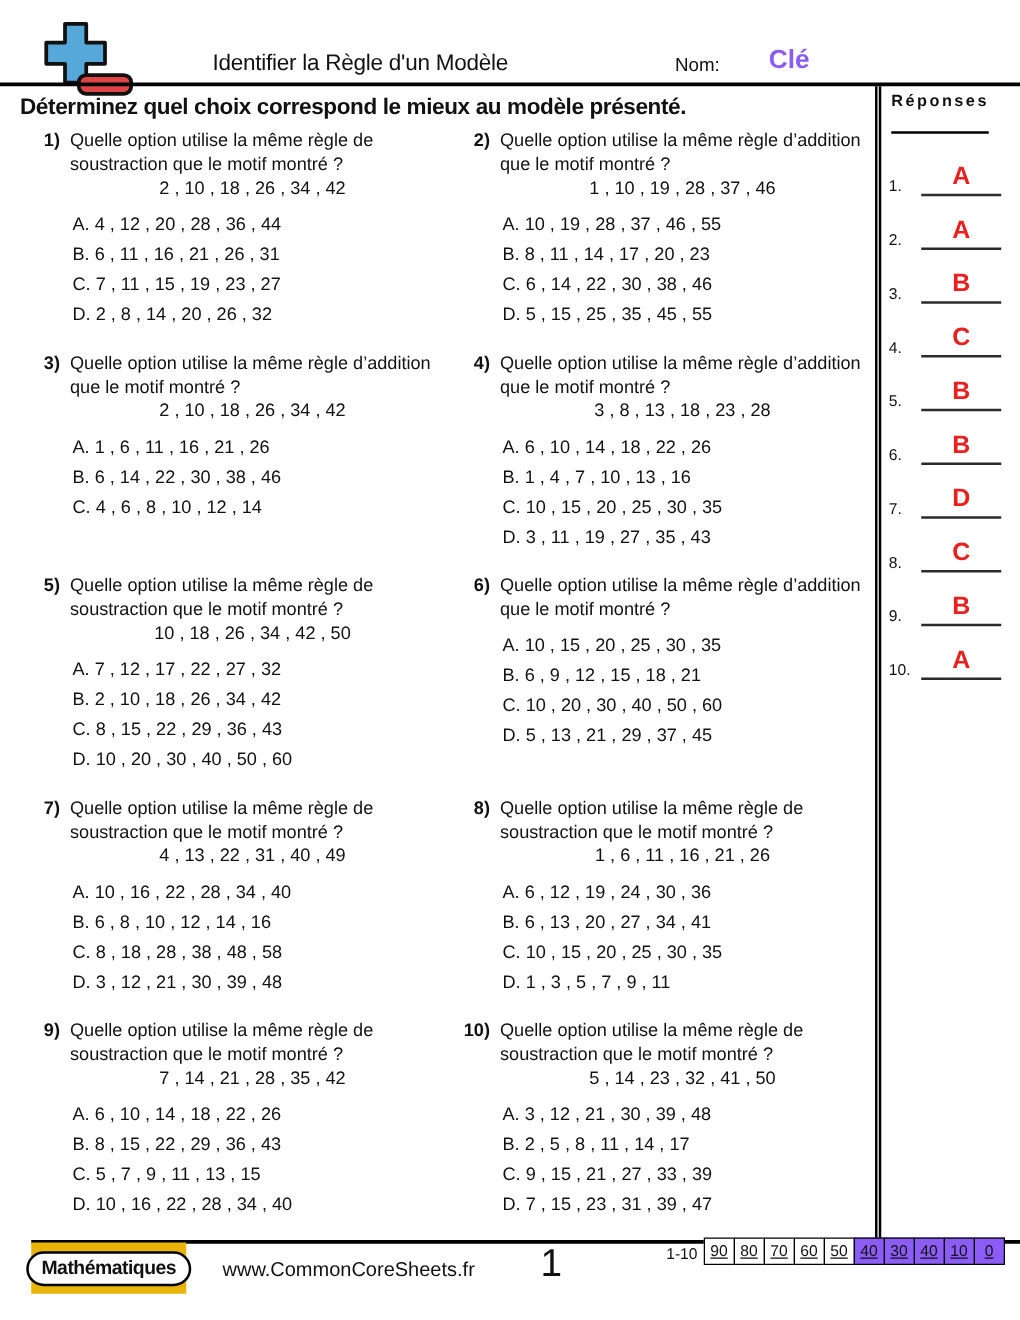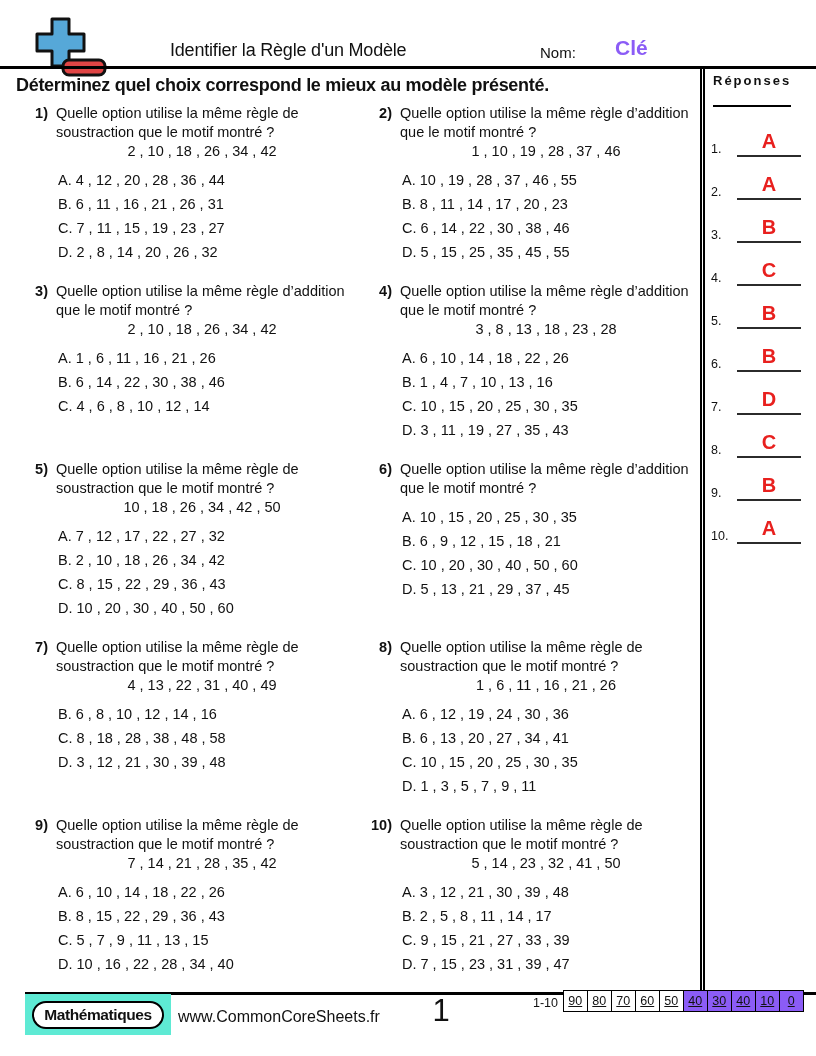--- a/index.html
+++ b/index.html
@@ -35,21 +35,21 @@
   }
   #answers-title{display:inline-block;margin:4px 0 0 8px;font-size:13px;font-weight:bold;
     letter-spacing:2px;border-bottom:2px solid #000;padding-bottom:17px;}
   #answers-list{margin-top:20px;}
   .ans-row{display:flex;align-items:flex-end;margin:0 0 13px 6px;height:30px;}
   .ans-num{font-size:12.5px;width:26px;flex:0 0 26px;padding-bottom:1px;}
   .ans-slot{width:64px;border-bottom:2px solid #2b2b2b;text-align:center;}
   .ans-letter{font-size:20px;font-weight:bold;color:#e8201e;line-height:24px;display:inline-block;padding-bottom:2px;}
   
   #footer-rule{position:absolute;left:25px;top:992px;width:791px;height:3px;background:#000;}
-  #subject-badge{position:absolute;left:25px;top:994px;width:146px;height:41px;background:#5eead4;
+  #subject-badge{position:absolute;left:25px;top:994px;width:124px;height:41px;background:#eab308;
     display:flex;align-items:center;justify-content:center;text-align:right;}
   #subject-pill{background:#fff;border:2.5px solid #000;border-radius:17px;padding:3px 10px;
     font-size:15.5px;font-weight:bold;letter-spacing:-0.4px;white-space:nowrap;}
   #website-url{position:absolute;left:178px;top:1008px;font-size:16px;}
   #page-number{position:absolute;left:400px;top:993px;width:82px;text-align:center;
     font-size:31px;font-weight:400;}
   #score-label{position:absolute;left:520px;top:996px;width:38px;text-align:right;font-size:12.5px;}
   #score-table{position:absolute;left:564px;top:990px;display:flex;}
   .score-cell{width:23.5px;height:20px;border:1.5px solid #000;margin-left:-1.5px;
     display:flex;align-items:center;justify-content:center;font-size:12.5px;background:#fff;text-decoration:underline;}
@@ -154,20 +154,21 @@
           </div>
   </div>
 
   <div class="q">
     <div class="q-head">
       <span class="q-num">7)</span>
       <span class="q-text">Quelle option utilise la même règle de soustraction que le motif montré ?</span>
     </div>
     <div class="q-seq">4 , 13 , 22 , 31 , 40 , 49</div>
     <div class="q-opts">
+            <div class="q-opt">A. 10 , 16 , 22 , 28 , 34 , 40</div>
             <div class="q-opt">B. 6 , 8 , 10 , 12 , 14 , 16</div>
             <div class="q-opt">C. 8 , 18 , 28 , 38 , 48 , 58</div>
             <div class="q-opt">D. 3 , 12 , 21 , 30 , 39 , 48</div>
           </div>
   </div>
 
   <div class="q">
     <div class="q-head">
       <span class="q-num">8)</span>
       <span class="q-text">Quelle option utilise la même règle de soustraction que le motif montré ?</span>

